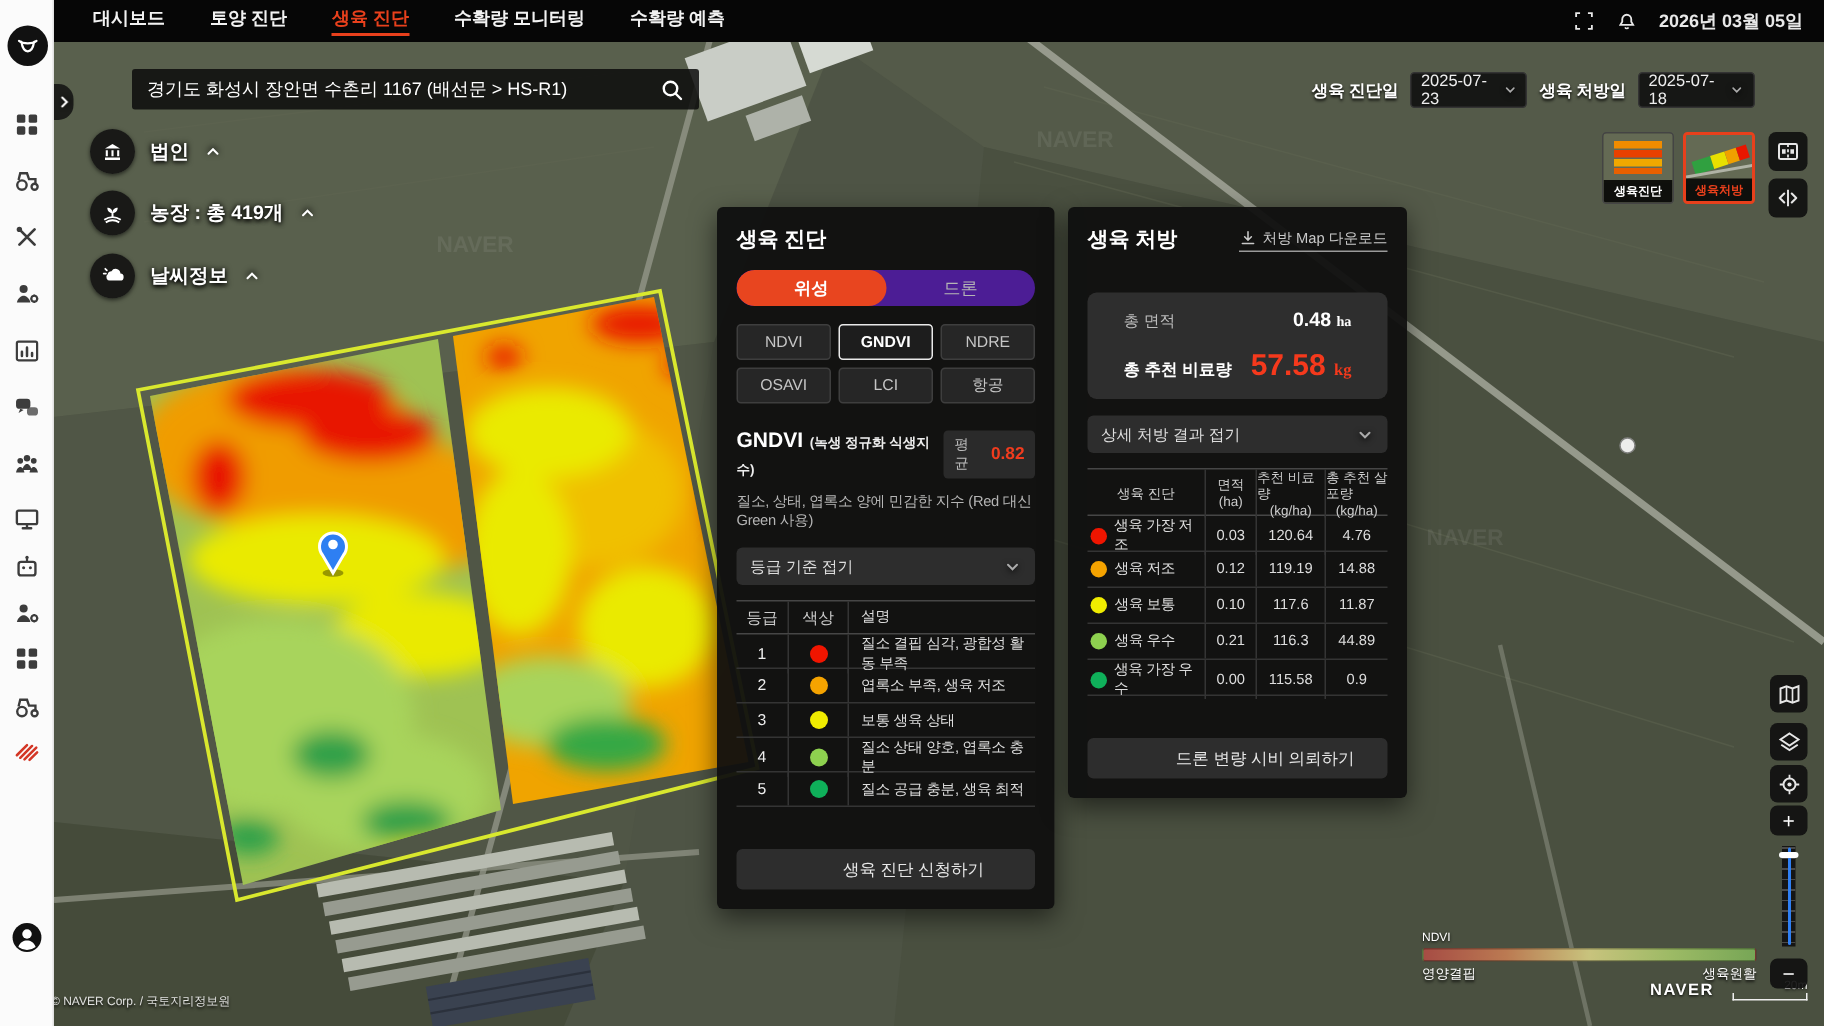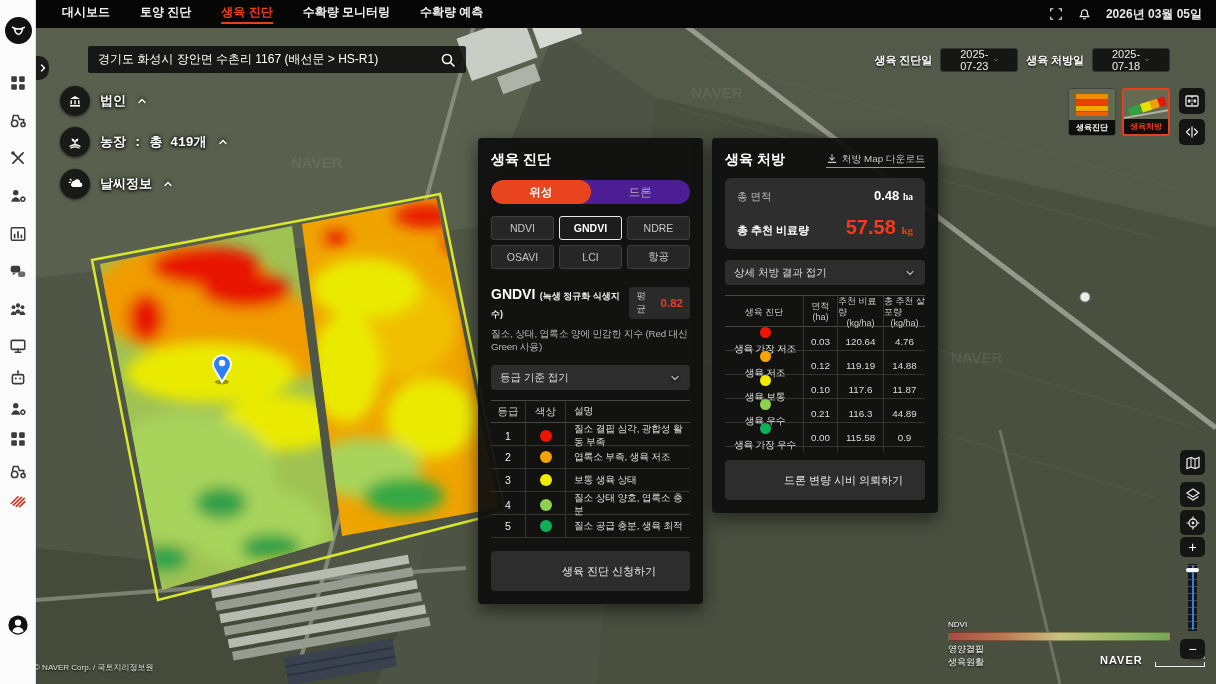--- a/index.html
+++ b/index.html
@@ -28,34 +28,34 @@
   #map { left:36px; top:28px; width:1180px; height:656px; z-index:1; cursor:grab; }
 
   
   #searchbar { left:88px; top:46px; width:378px; height:27px; background:rgba(12,12,12,.85);
     border-radius:2px; display:flex; align-items:center; z-index:20; padding:0 10px; }
   #searchbar .q { flex:1; font-size:12px; color:#fff; white-space:nowrap; overflow:hidden; }
   #collapse-tab { left:36px; top:56px; width:13px; height:24px; background:rgba(18,18,18,.85);
     border-radius:0 10px 10px 0; z-index:20; display:flex; align-items:center; justify-content:center; color:#ccc; }
 
   
-  .ovl { left:60px; display:flex; align-items:center; gap:10px; z-index:15; cursor:pointer;font-family:Liberation Mono, monospace; }
+  .ovl { left:60px; display:flex; align-items:center; gap:10px; z-index:15; cursor:pointer; }
   .ovl .circ { width:30px; height:30px; border-radius:50%; background:rgba(18,18,18,.9);
     display:flex; align-items:center; justify-content:center; color:#fff; box-shadow:0 1px 3px rgba(0,0,0,.6); }
   .ovl .lbl { font-size:13px; font-weight:bold; color:#fff; text-shadow:0 1px 3px #000,0 0 4px #000; }
   .chev { width:12px; height:12px; color:#fff; filter:drop-shadow(0 1px 2px #000); }
   .chev.up { transform:rotate(180deg); }
   .chev.right { transform:rotate(-90deg); }
 
   
   #datefilters { right:46px; top:48px; display:flex; align-items:center; gap:8px; z-index:20; }
   #datefilters .flabel { font-size:11px; font-weight:bold; color:#fff; text-shadow:0 1px 2px #000;font-family:Liberation Serif, serif; }
   .dselect { width:78px; height:24px; background:rgba(14,14,14,.88); border:1px solid #333;
     border-radius:3px; display:flex; align-items:center; justify-content:space-between;
-    padding:0 19px; color:#eee; font-size:11px; cursor:pointer; }
+    padding:0 6px; color:#eee; font-size:11px; cursor:pointer; }
   .dselect .chev { width:10px; height:10px; color:#aaa; }
 
   
   .thumb { top:88px; width:48px; height:48px; border-radius:3px; overflow:hidden; z-index:15;
     background:#60664f; border:1px solid #444; cursor:pointer; }
   .thumb .tlabel { position:absolute; left:0; right:0; bottom:0; height:15px; background:rgba(0,0,0,.85);
     color:#fff; font-size:8px; font-weight:bold; display:flex; align-items:center; justify-content:center; }
   .thumb.sel { border:2px solid #e8401c; }
   .thumb.sel .tlabel { color:#e8401c; }
   .sq-btn { left:1179px; width:26px; height:26px; background:rgba(16,16,16,.92); border-radius:5px;
@@ -103,54 +103,54 @@
 
   .gtable { margin-top:10px; font-size:10.5px; }
   .g-row { display:grid; grid-template-columns:34px 40px 1fr; align-items:center; height:23px;
     border-bottom:1px solid #343434; }
   .g-row.head { border-top:1px solid #464646; border-bottom:1px solid #464646; color:#ccc; font-size:10.5px; }
   .g-row > div { display:flex; align-items:center; justify-content:center; height:100%; }
   .g-row > div:nth-child(2), .g-row > div:nth-child(3) { border-left:1px solid #343434; }
   .g-row > .dsc { justify-content:flex-start; padding-left:8px; color:#ddd; font-size:9.8px; letter-spacing:-0.2px;}
   .dot { width:12px; height:12px; border-radius:50%; display:inline-block; }
 
-  .p-btn { margin-top:13px; height:40px; background:#2d2d2d; border-radius:4px; display:flex;
+  .p-btn { margin-top:28px; height:27px; background:#2d2d2d; border-radius:4px; display:flex;
     align-items:center; justify-content:center; font-size:11px; color:#e8e8e8; cursor:pointer;padding-left:37px; }
 
   
   .ph-row { display:flex; align-items:center; justify-content:space-between; }
   .dl-link { display:flex; align-items:center; gap:4px; font-size:9.8px; color:#c9c9c9;
     border-bottom:1px solid #9a9a9a; padding-bottom:1px; cursor:pointer; }
   .p-desc { margin-top:9px; font-size:10px; color:#b0b0b0; line-height:1.45; }
-  .sum-card { margin-top:9px; background:#2e2e2e; border-radius:6px; padding:10px 12px; }
+  .sum-card { margin-top:26px; background:#2e2e2e; border-radius:6px; padding:10px 24px; }
   .sum-row { display:flex; align-items:baseline; justify-content:space-between; }
   .sum-row .sl { font-size:10.5px; color:#bdbdbd; }
   .sum-row.b .sl { font-size:11px; font-weight:bold; color:#fff; }
   .sum-row .sv { font-size:13px; font-weight:bold; color:#fff; }
   .sum-row .sv .un { font-size:9.5px; font-weight:bold;font-family:Liberation Serif, serif; }
   .sum-row.b { margin-top:12px; }
   .sum-row.b .sv { font-size:20px; color:#f5391c; }
   .sum-row.b .sv .un { font-size:11px; color:#f5391c; }
 
   .rtable { margin-top:10px; }
   .r-row { display:grid; grid-template-columns:78px 34px 46px 1fr; align-items:center; height:24px;
     border-bottom:1px solid #343434; }
   .r-row.head { height:32px; border-top:1px solid #464646; border-bottom:1px solid #464646; }
   .r-row > div { display:flex; align-items:center; justify-content:center; height:100%; font-size:9.8px; color:#ddd; }
   .r-row > div:nth-child(2), .r-row > div:nth-child(3), .r-row > div:nth-child(4) { border-left:1px solid #343434; }
   .r-row.head > div { flex-direction:column; justify-content:center; line-height:1.2; font-size:9px; color:#ccc; }
-  .r-row .diag { justify-content:flex-start; gap:5px; padding-left:2px; letter-spacing:-0.3px;flex-direction:column; }
+  .r-row .diag { justify-content:flex-start; gap:5px; padding-left:2px; letter-spacing:-0.3px; }
   .r-row .dot { width:11px; height:11px; }
 
   
   #legend { left:948px; top:620px; width:223px; z-index:10; }
   #legend .lt { font-size:8px; color:#fff; text-shadow:0 1px 2px #000; }
   #legend .bar { margin-top:3px; height:9px; border-radius:2px; border:1px solid rgba(0,0,0,.3);
     background:linear-gradient(90deg,#a64c44,#bb7a52,#c8c37d,#9cba65,#77a656); }
-  #legend .labs { display:flex; justify-content:space-between; margin-top:2px;flex-direction:column; }
+  #legend .labs { display:flex; justify-content:space-between; margin-top:2px; }
   #legend .labs span { font-size:9px; color:#fff; text-shadow:0 1px 2px #000; }
   #copyright { left:34px; top:662px; font-size:8px; color:rgba(255,255,255,.85); text-shadow:0 1px 2px #000; z-index:10; }
   #naver-logo { left:1100px; top:654px; font-size:11px; font-weight:800; letter-spacing:1px;
     color:#fff; text-shadow:0 1px 2px #000; z-index:10; }
   #scalebar { left:1155px; top:652px; width:50px; z-index:10; }
   #scalebar .sv { font-size:8px; color:#fff; text-shadow:0 1px 2px #000; text-align:right; display:block; }
   #scalebar .sb { margin-top:1px; height:5px; border-left:1px solid #eee; border-right:1px solid #eee; border-bottom:1px solid #eee; }
 </style>
 </head>
 <body>

